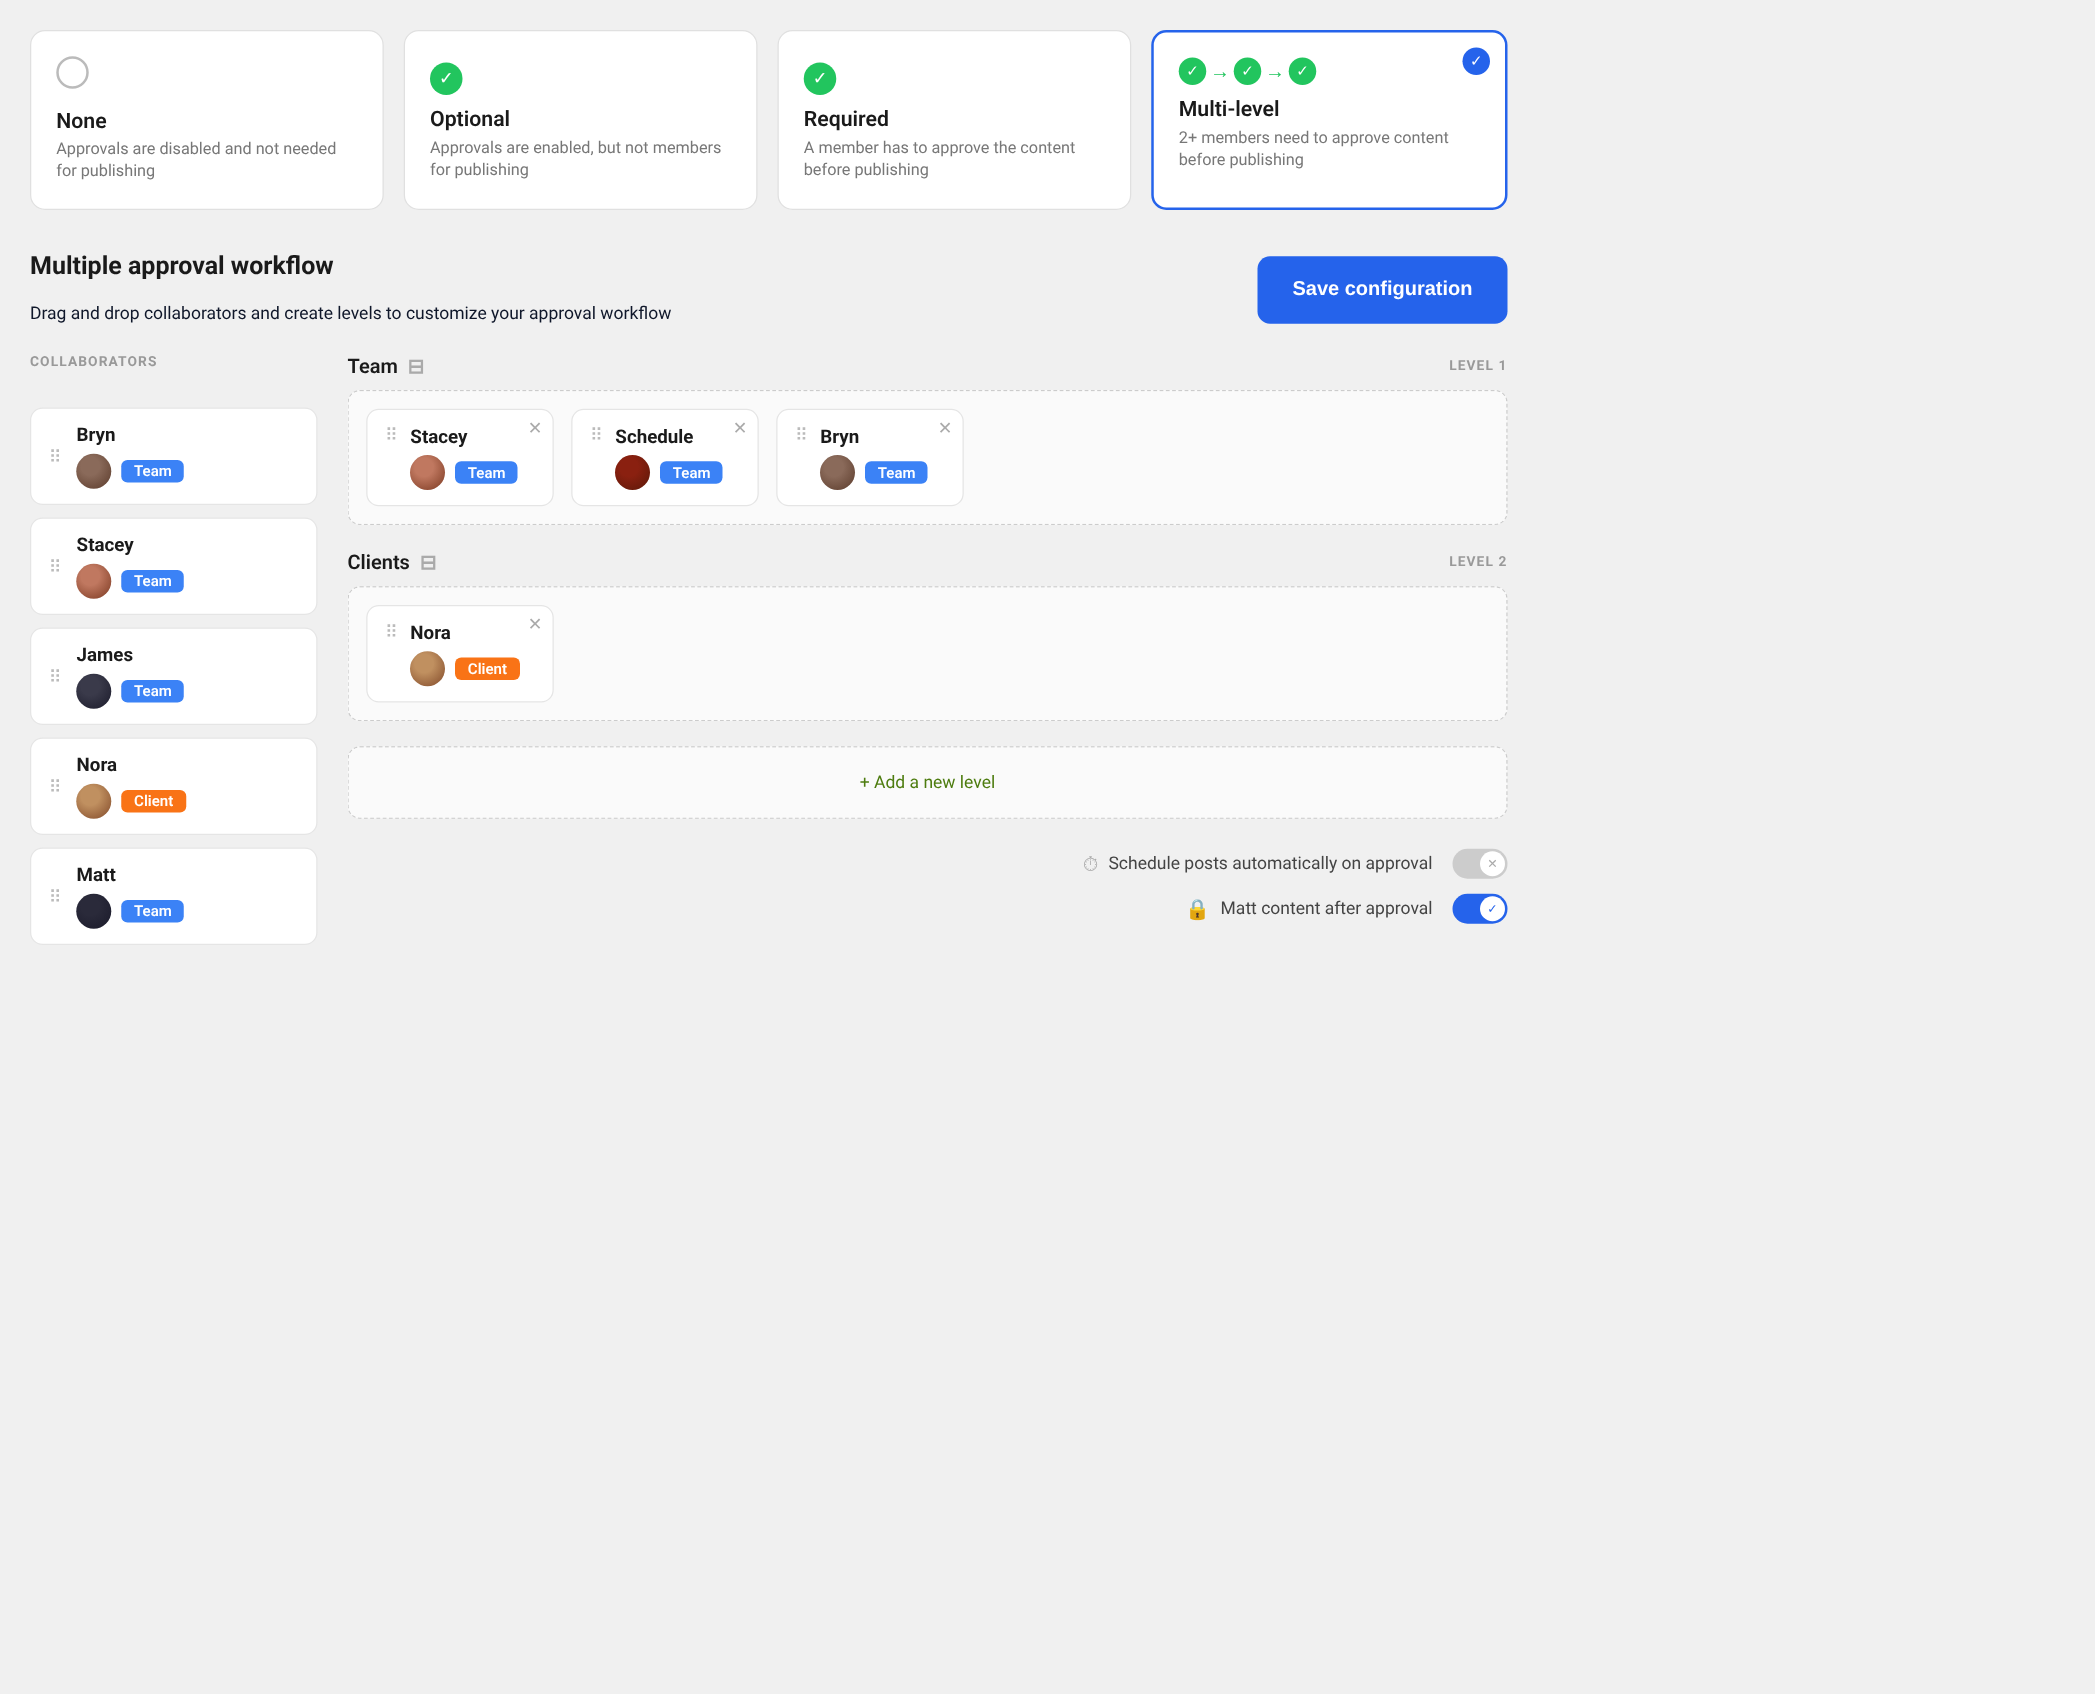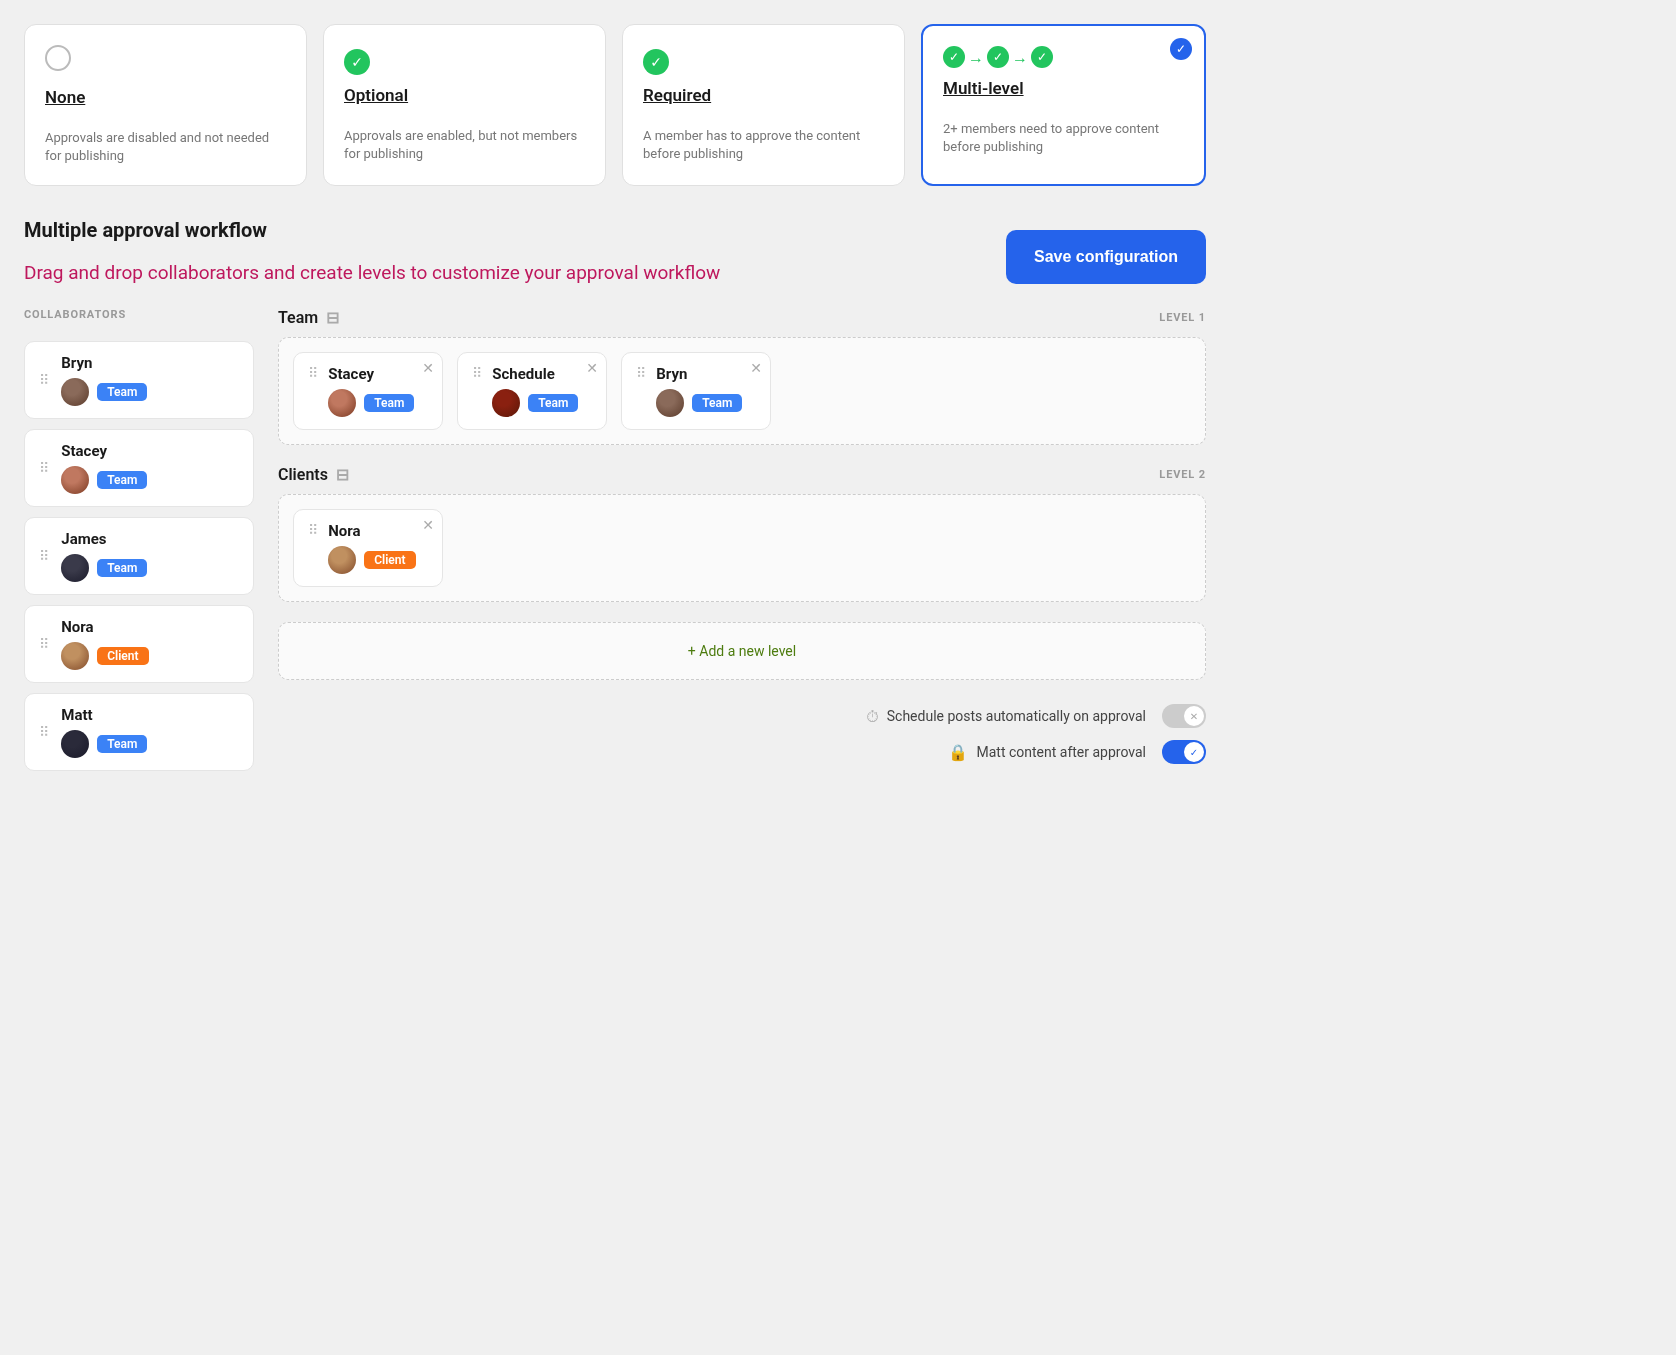--- a/index.html
+++ b/index.html
@@ -30,22 +30,21 @@
       background: #fff;
     }
     .approval-card .card-icon {
       margin-bottom: 10px;
       font-size: 24px;
     }
     .approval-card .card-title {
       font-size: 17px;
       font-weight: 600;
       color: #1a1a1a;
-      margin-bottom: 22px;
-      text-decoration: underline;
+      margin-bottom: 4px;
     }
     .approval-card .card-desc {
       font-size: 13px;
       color: #777;
       line-height: 1.4;
     }
 
     
     .icon-none {
       width: 26px; height: 26px;
@@ -93,22 +92,22 @@
       justify-content: space-between;
       margin-bottom: 24px;
     }
     .workflow-title {
       font-size: 20px;
       font-weight: 700;
       color: #1a1a1a;
       margin-bottom: 4px;
     }
     .workflow-subtitle {
-      font-size: 19px;
-      color: #be185d;
+      font-size: 14px;
+      color: #0f172a;
       margin-top: 19px;
     }
     .save-btn {
       background: #2563eb;
       color: white;
       border: none;
       border-radius: 10px;
       padding: 18px 28px;
       font-size: 16px;
       font-weight: 600;
@@ -125,21 +124,21 @@
     
     .collaborators-panel {
       width: 230px;
       flex-shrink: 0;
     }
     .collaborators-label {
       font-size: 11px;
       font-weight: 700;
       color: #999;
       letter-spacing: 0.08em;
-      margin-bottom: 20px;
+      margin-bottom: 30px;
     }
     .collab-card {
       background: #fff;
       border: 1.5px solid #e5e5e5;
       border-radius: 10px;
       padding: 12px 14px;
       margin-bottom: 10px;
       display: flex;
       align-items: center;
       gap: 10px;

